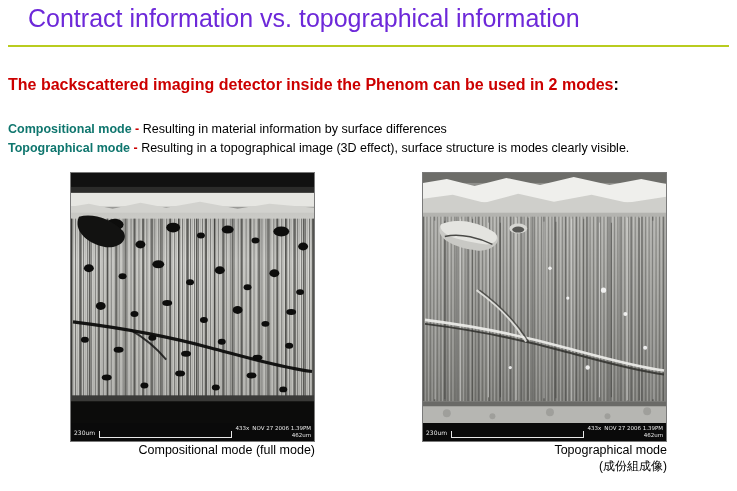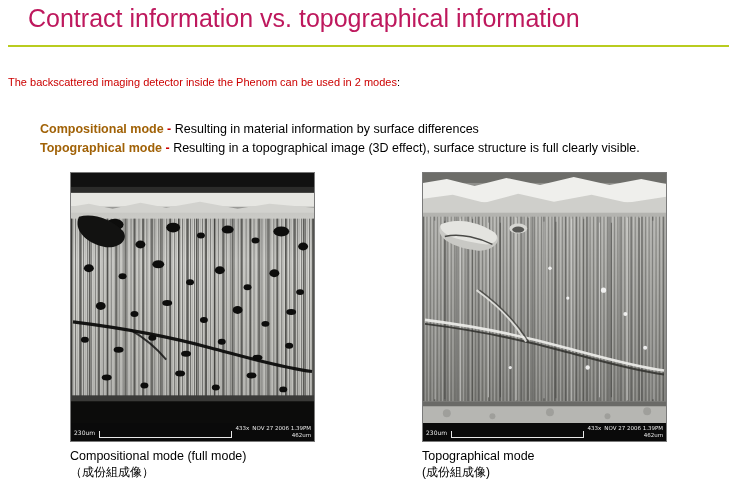--- a/index.html
+++ b/index.html
@@ -18,61 +18,60 @@
   .slide {
     position: absolute;
     inset: 0;
     background: #ffffff;
   }
   .title {
     position: absolute;
     left: 28px;
     top: 4px;
     font-size: 25px;
-    color: #be185d;
+    color: #6d28d9;
     font-family: "Liberation Sans", sans-serif;
     white-space: nowrap;
     letter-spacing: 0px;
   }
   .title-rule {
     position: absolute;
     left: 8px;
     top: 45px;
     width: 721px;
     height: 2px;
     background: #b9cc1f;
   }
   .subhead {
     position: absolute;
     left: 8px;
     top: 76px;
-    font-size: 11px;
-    font-weight: normal;
+    font-size: 16px;
+    font-weight: bold;
     color: #cc0000;
     white-space: nowrap;
   }
   .subhead .tail {
     color: #000000;
   }
   .bullets {
     position: absolute;
     left: 8px;
     top: 120px;
     width: 725px;
   }
   .bullet-row {
     font-size: 12.5px;
     line-height: 19px;
     white-space: nowrap;
     color: #000000;
   }
   .bullet-mode {
-    color: #a16207;
+    color: #0f766e;
     font-weight: bold;
-    margin-left: 32px;
   }
   .bullet-dash {
     color: #cc0000;
     font-weight: bold;
   }
   .images {
     position: absolute;
     left: 0;
     top: 172px;
     width: 737px;
@@ -86,23 +85,23 @@
   .fig.right { left: 422px; }
   .micrograph {
     width: 245px;
     height: 270px;
     border: 1px solid #7a7a7a;
     position: relative;
     overflow: hidden;
     background: #6e6e6e;
   }
   .caption {
-    margin-top: 6px;
+    margin-top: 0;
     width: 245px;
-    text-align: left;
+    text-align: right;
     font-size: 12.5px;
     color: #000000;
     line-height: 16px;
   }
   .caption .cn {
     font-size: 12px;
   }
   
   .mg-svg { position: absolute; inset: 0; width: 100%; height: 100%; display: block; }
   .databar {
@@ -150,21 +149,21 @@
 
   <div class="bullets">
     <div class="bullet-row">
       <span class="bullet-mode">Compositional mode</span>
       <span class="bullet-dash">-</span>
       <span>Resulting in material information by surface differences</span>
     </div>
     <div class="bullet-row">
       <span class="bullet-mode">Topographical mode</span>
       <span class="bullet-dash">-</span>
-      <span>Resulting in a topographical image (3D effect), surface structure is full clearly visible.</span>
+      <span>Resulting in a topographical image (3D effect), surface structure is modes clearly visible.</span>
     </div>
   </div>
 
   <div class="images">
 
     <div class="fig left">
       <div class="micrograph">
         <svg class="mg-svg" viewBox="0 0 245 270" preserveAspectRatio="none">
           <defs>
             <linearGradient id="compBody" x1="0" y1="0" x2="0" y2="1">
@@ -250,21 +249,20 @@
             <span class="mag-row">
               <span>433x</span>
               <span>NOV 27 2006 1.39PM</span>
             </span>
             <span>462um</span>
           </span>
         </div>
       </div>
       <div class="caption">
         <div>Compositional mode (full mode)</div>
-        <div class="cn">（成份組成像）</div>
       </div>
     </div>
 
     <div class="fig right">
       <div class="micrograph">
         <svg class="mg-svg" viewBox="0 0 245 270" preserveAspectRatio="none">
           <defs>
             <linearGradient id="topoBody" x1="0" y1="0" x2="0" y2="1">
               <stop offset="0%" stop-color="#b4b4b0"></stop>
               <stop offset="35%" stop-color="#a2a29e"></stop>

